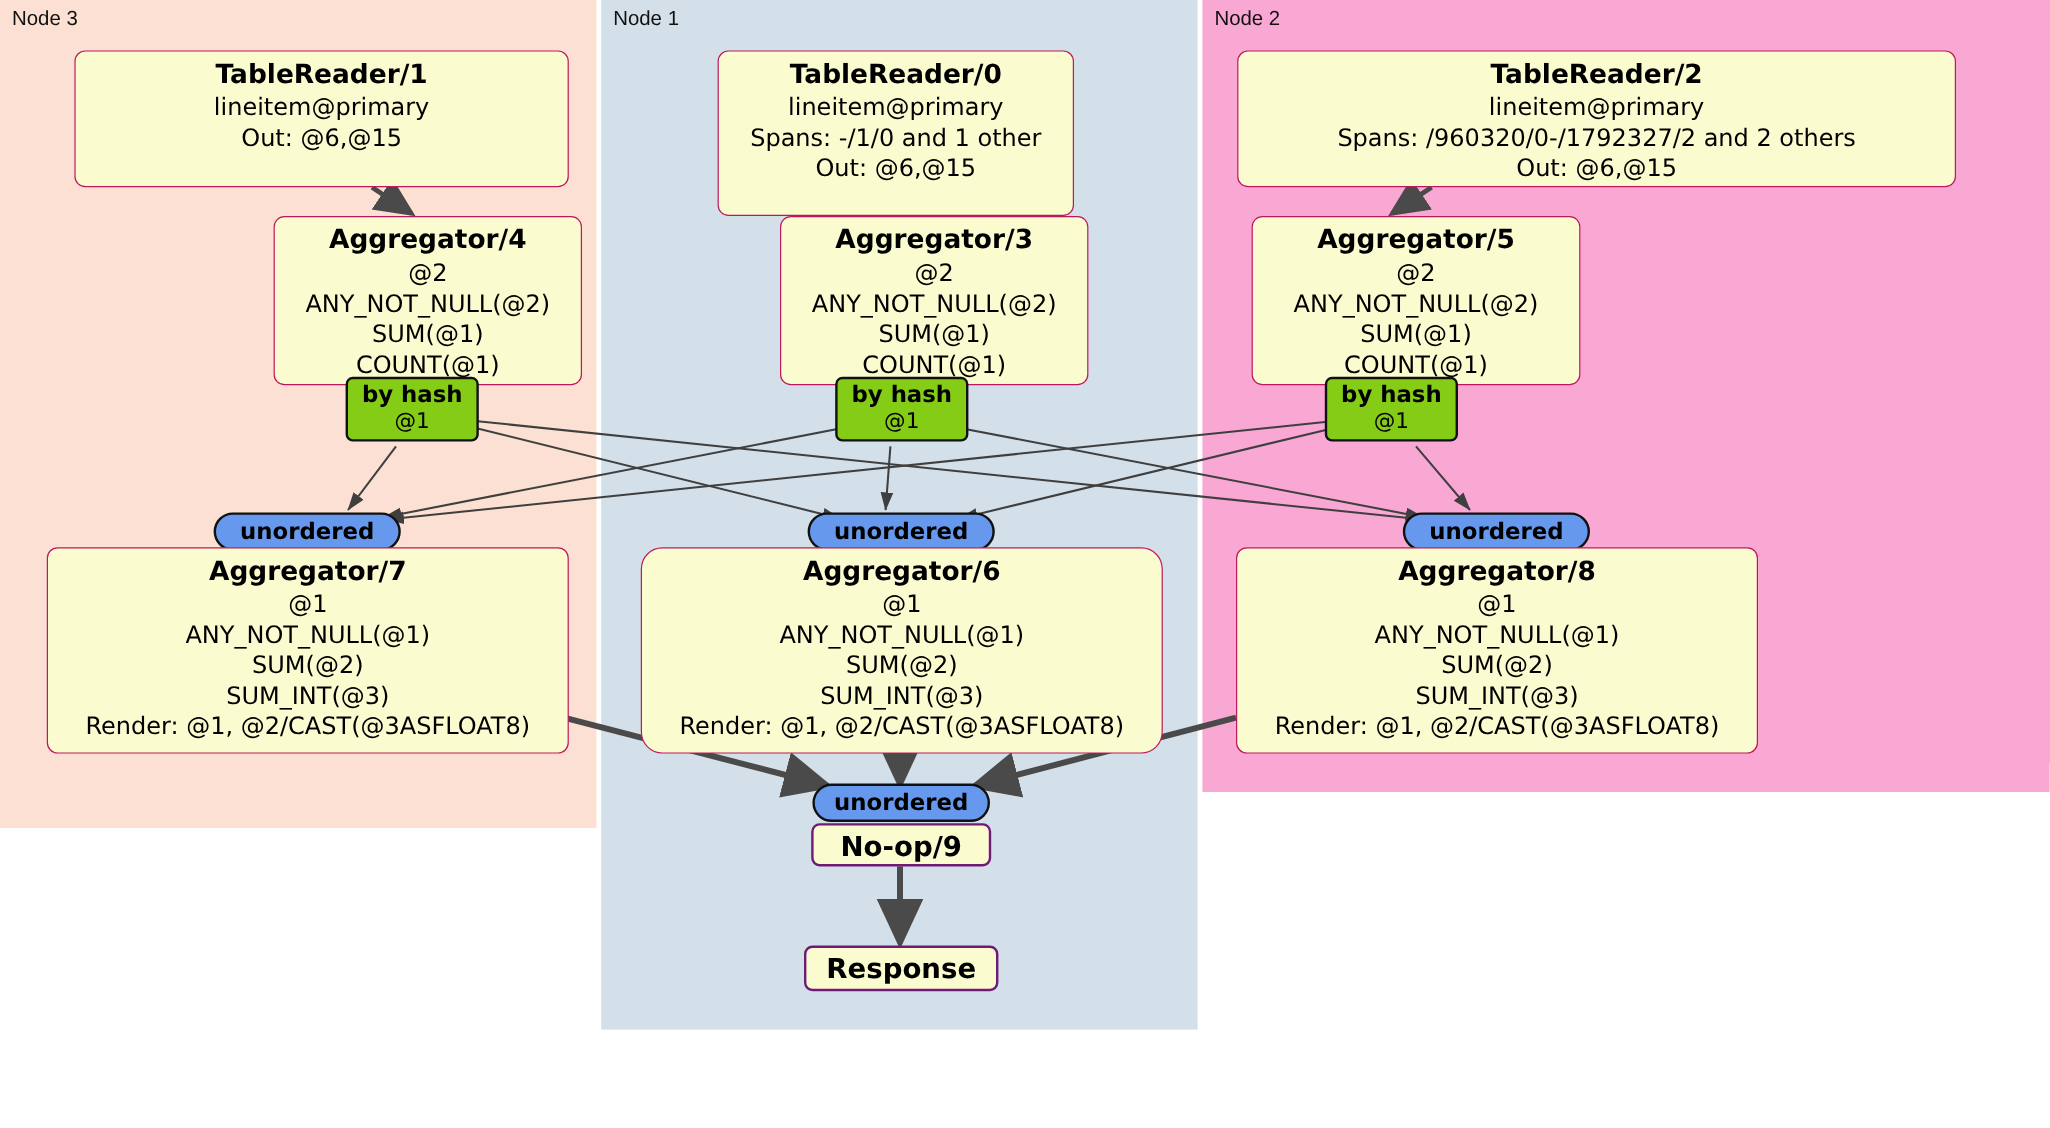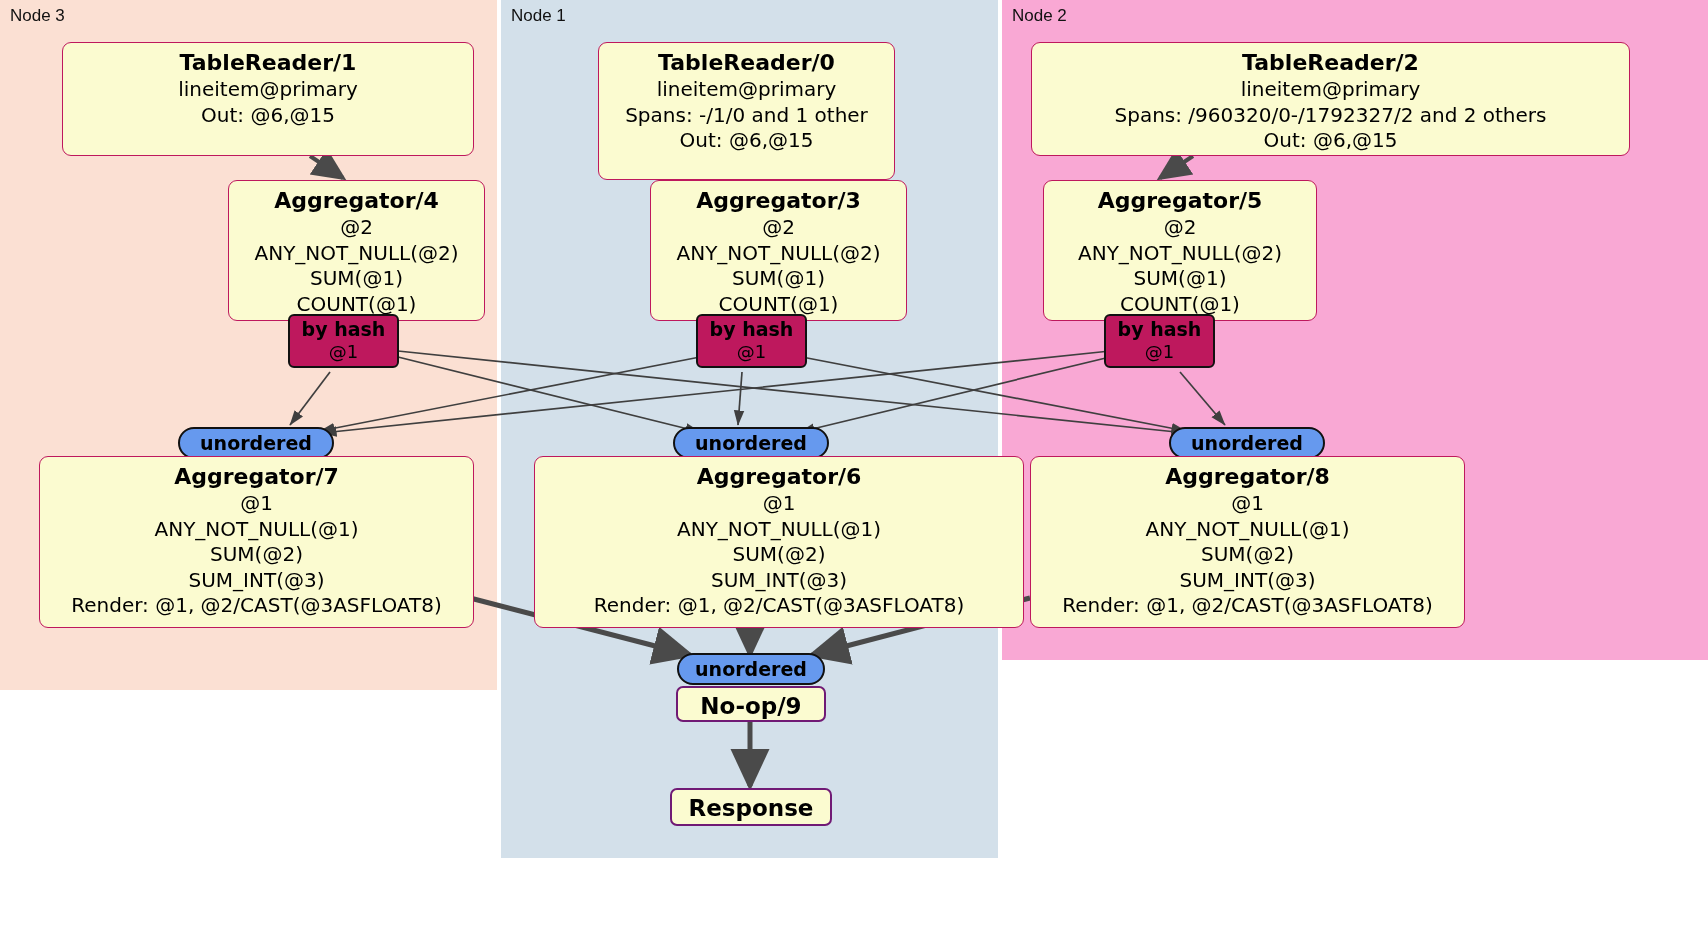--- a/index.html
+++ b/index.html
@@ -20,21 +20,21 @@
 
   .proc-box{position:absolute;box-sizing:border-box;background:#fbfbd0;
             border:1px solid #be185d;border-radius:9px;
             text-align:center;line-height:25.5px;color:#000;font-size:20px;
             padding-top:5px;padding-bottom:4px;}
   .proc-title{font-weight:bold;font-size:22px;line-height:29px;display:block;}
   .proc-line{display:block;font-size:20px;line-height:25.5px;white-space:nowrap;}
 
   .badge{position:absolute;box-sizing:border-box;border:2px solid #111;
          text-align:center;color:#000;}
-  .badge-hash{background:#be185d;border-radius:6px;padding-top:2px;
+  .badge-hash{background:#84cc16;border-radius:6px;padding-top:2px;
               line-height:23px;}
   .badge-hash .bl1{font-weight:bold;font-size:19px;display:block;line-height:23px;}
   .badge-hash .bl2{font-size:18px;display:block;line-height:22px;}
   .badge-unordered{background:#6699ee;border-radius:16px;font-weight:bold;
                    font-size:19px;line-height:28px;}
   .small-box{position:absolute;box-sizing:border-box;background:#fbfbd0;
              border:2px solid #701a75;border-radius:7px;text-align:center;
              font-weight:bold;font-size:23px;line-height:36px;color:#000;}
 </style>
 </head>
@@ -167,21 +167,21 @@
 
   <div class="proc-box" style="left:39px; top:456px; width:435px; height:172px;">
     <span class="proc-title">Aggregator/7</span>
     <span class="proc-line">@1</span>
     <span class="proc-line">ANY_NOT_NULL(@1)</span>
     <span class="proc-line">SUM(@2)</span>
     <span class="proc-line">SUM_INT(@3)</span>
     <span class="proc-line">Render: @1, @2/CAST(@3ASFLOAT8)</span>
   </div>
 
-  <div class="proc-box" style="left:534px; top:456px; width:490px; height:172px;">
+  <div class="proc-box" style="left:534px; top:456px; width:435px; height:172px;border-radius:18px;">
     <span class="proc-title">Aggregator/6</span>
     <span class="proc-line">@1</span>
     <span class="proc-line">ANY_NOT_NULL(@1)</span>
     <span class="proc-line">SUM(@2)</span>
     <span class="proc-line">SUM_INT(@3)</span>
     <span class="proc-line">Render: @1, @2/CAST(@3ASFLOAT8)</span>
   </div>
 
   <div class="proc-box" style="left:1030px; top:456px; width:435px; height:172px;">
     <span class="proc-title">Aggregator/8</span>

